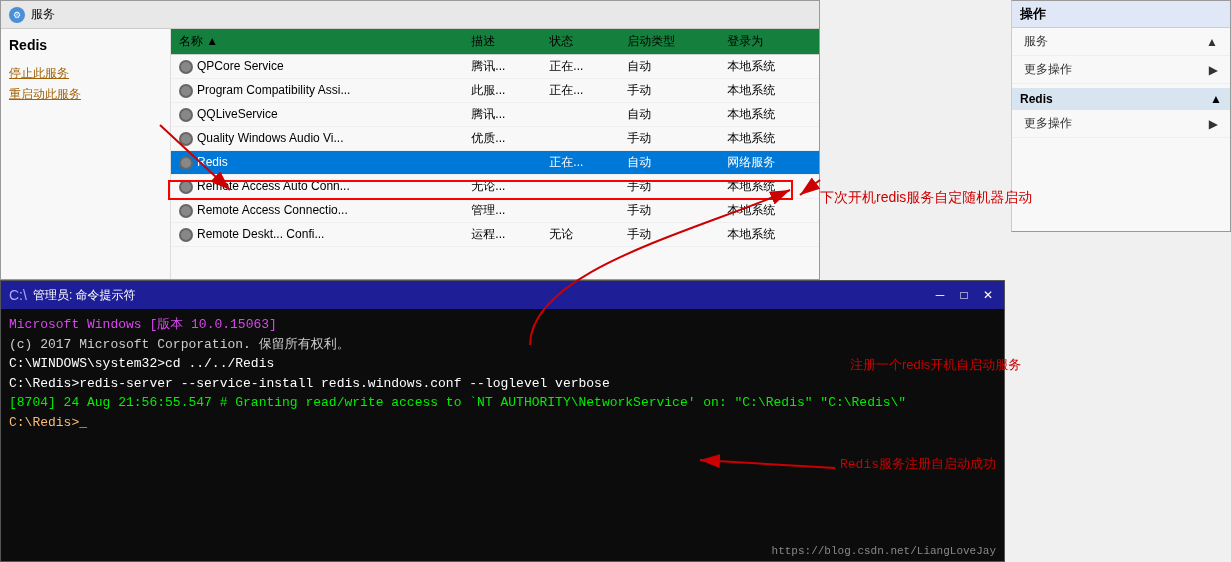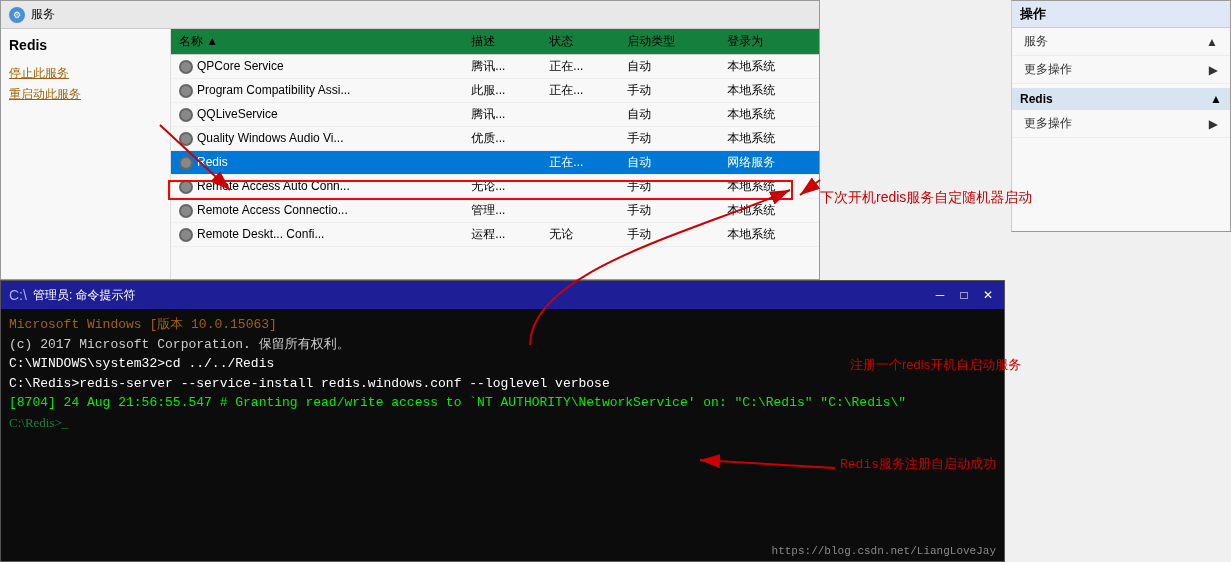--- a/index.html
+++ b/index.html
@@ -336,29 +336,29 @@
       <span style="font-size:14px; color:#aaf;">C:\</span>
       <span>管理员: 命令提示符</span>
     </div>
     <div class="cmd-titlebar-controls">
       <button class="cmd-ctrl-btn">─</button>
       <button class="cmd-ctrl-btn">□</button>
       <button class="cmd-ctrl-btn">✕</button>
     </div>
   </div>
   <div class="cmd-body" id="cmd-content">
-  <div style="color: #a16207;">Microsoft Windows [版本 10.0.15063]</div>
+  <div style="color: #d946ef;">Microsoft Windows [版本 10.0.15063]</div>
       <div style="color: rgb(204, 204, 204);">(c) 2017 Microsoft Corporation. 保留所有权利。</div>
       <div style="color: rgb(204, 204, 204);"></div>
       <div style="color: rgb(255, 255, 255); font-family: Liberation Mono, monospace;">C:\WINDOWS\system32&gt;cd ../../Redis</div>
       <div style="color: rgb(204, 204, 204);"></div>
       <div style="color: rgb(255, 255, 255);">C:\Redis&gt;redis-server --service-install redis.windows.conf --loglevel verbose</div>
       <div style="color: rgb(0, 238, 0);">[8704] 24 Aug 21:56:55.547 # Granting read/write access to `NT AUTHORITY\NetworkService' on: "C:\Redis" "C:\Redis\"</div>
       <div style="color: rgb(204, 204, 204);"></div>
-      <div style="color: #15803d; font-family: Liberation Serif, serif;">C:\Redis&gt;_</div>
+      <div style="color: #fdba74;">C:\Redis&gt;_</div>
     </div>
   <div class="cmd-url">https://blog.csdn.net/LiangLoveJay</div>
 </div>
 
 <div class="annotation-text" style="left: 820px; top: 145px; max-width: 400px; font-size: 14px; color: #cc0000;">
   <br>
   <br>
   <span>下次开机redis服务自定随机器启动</span>
 </div>
 

